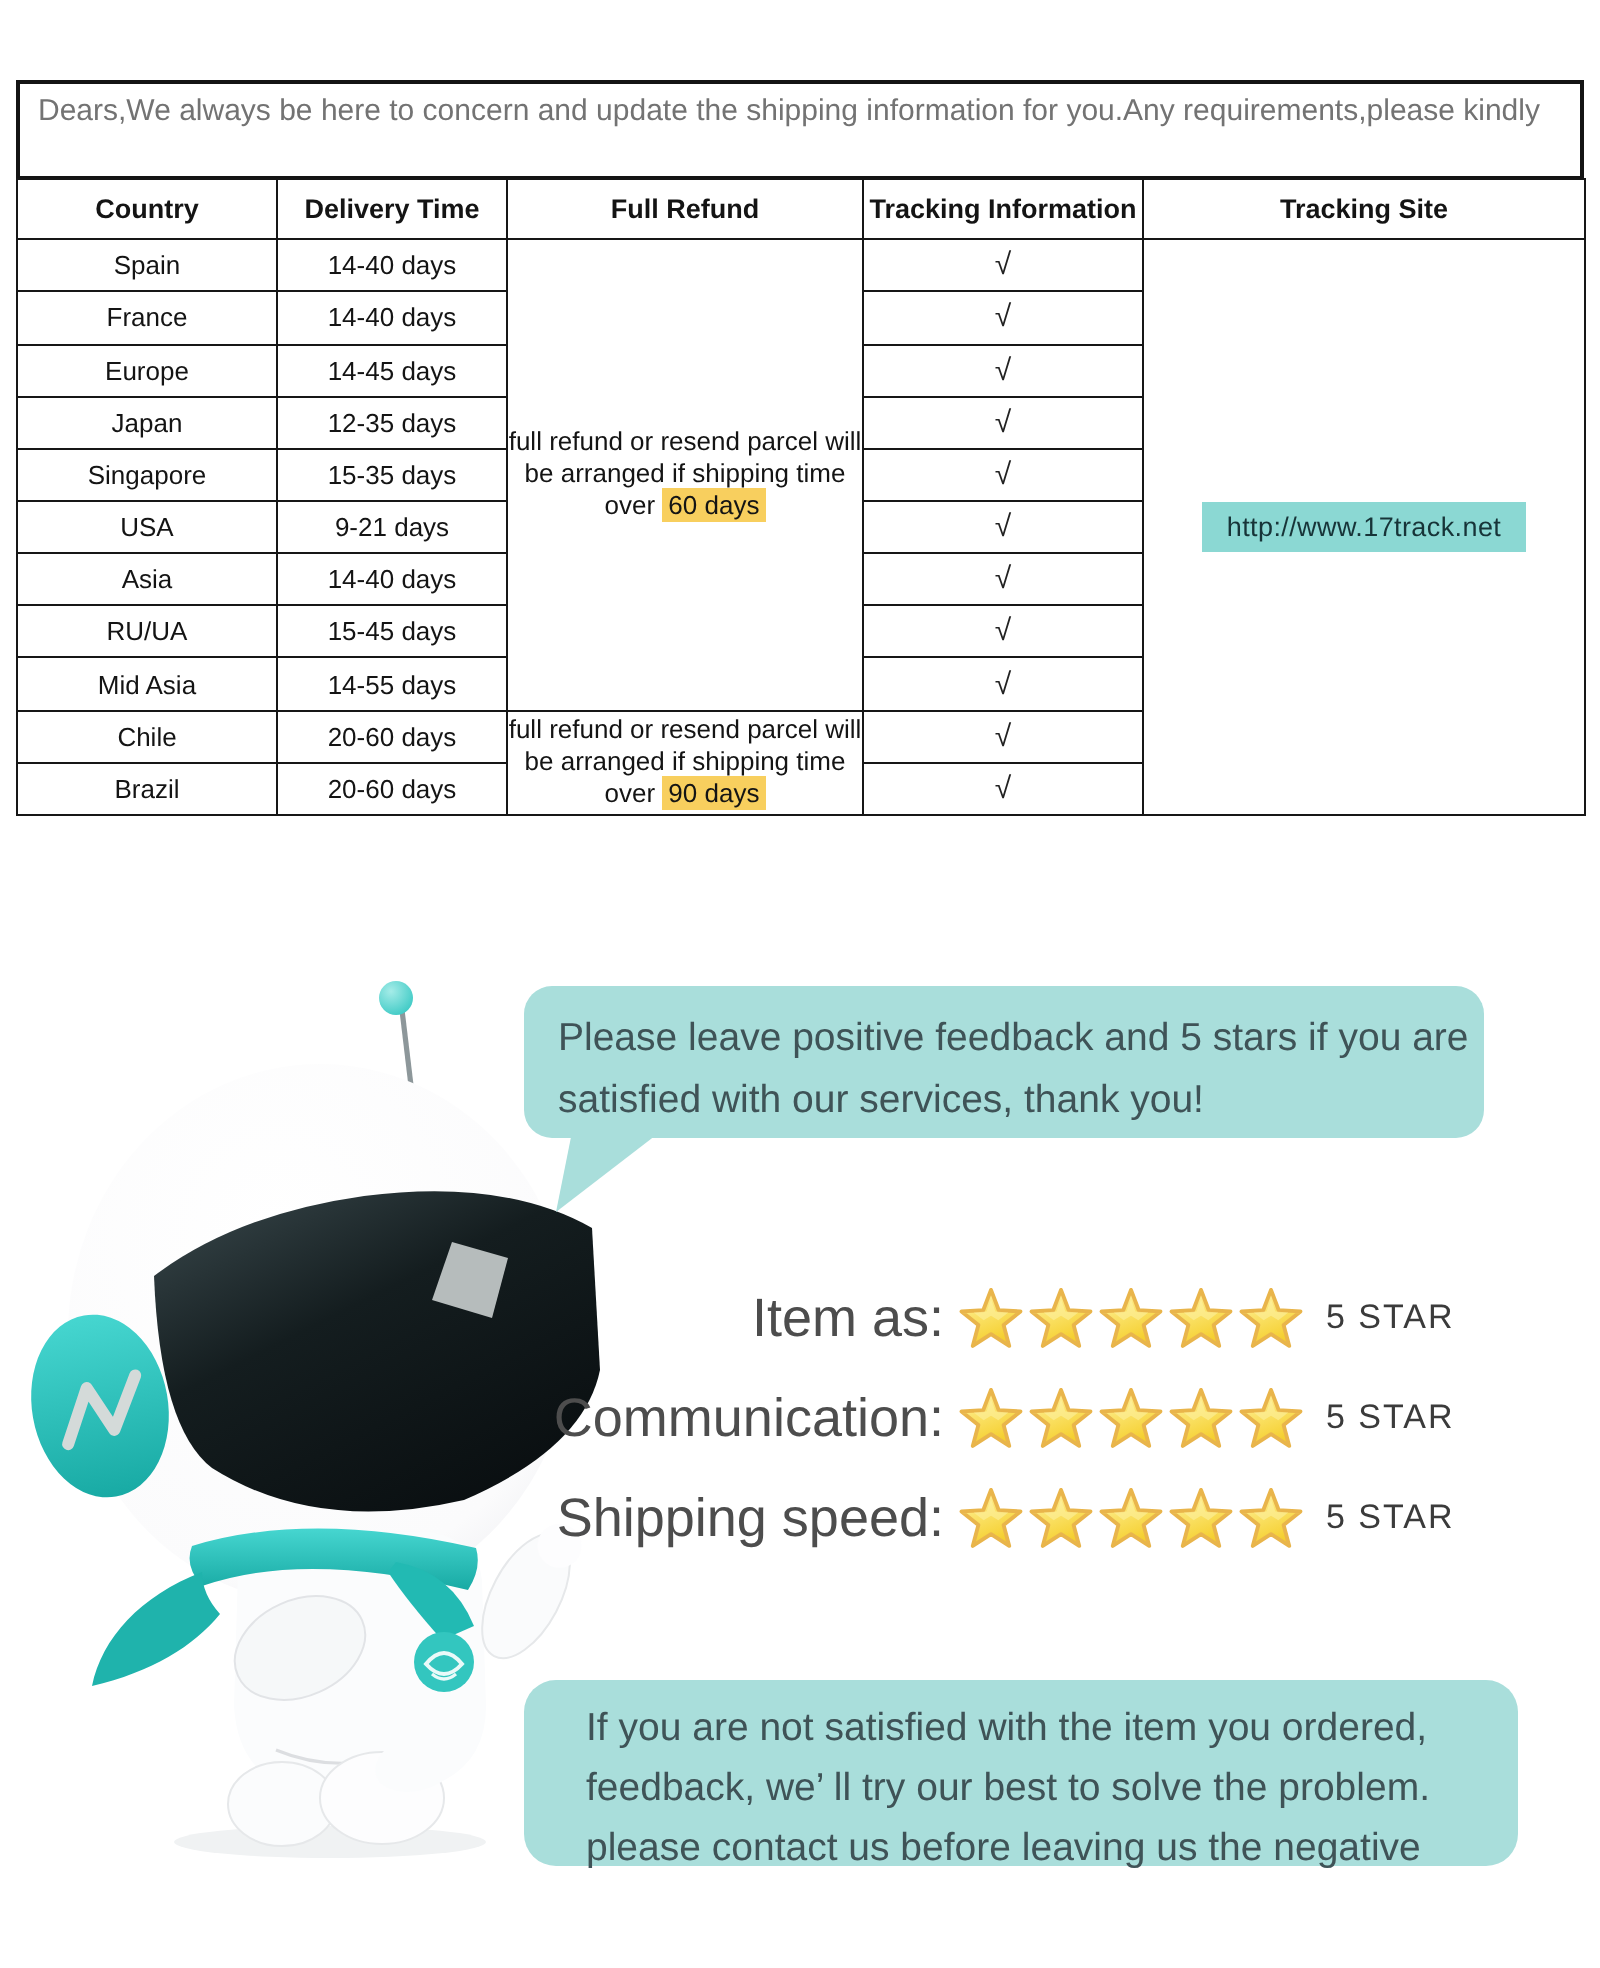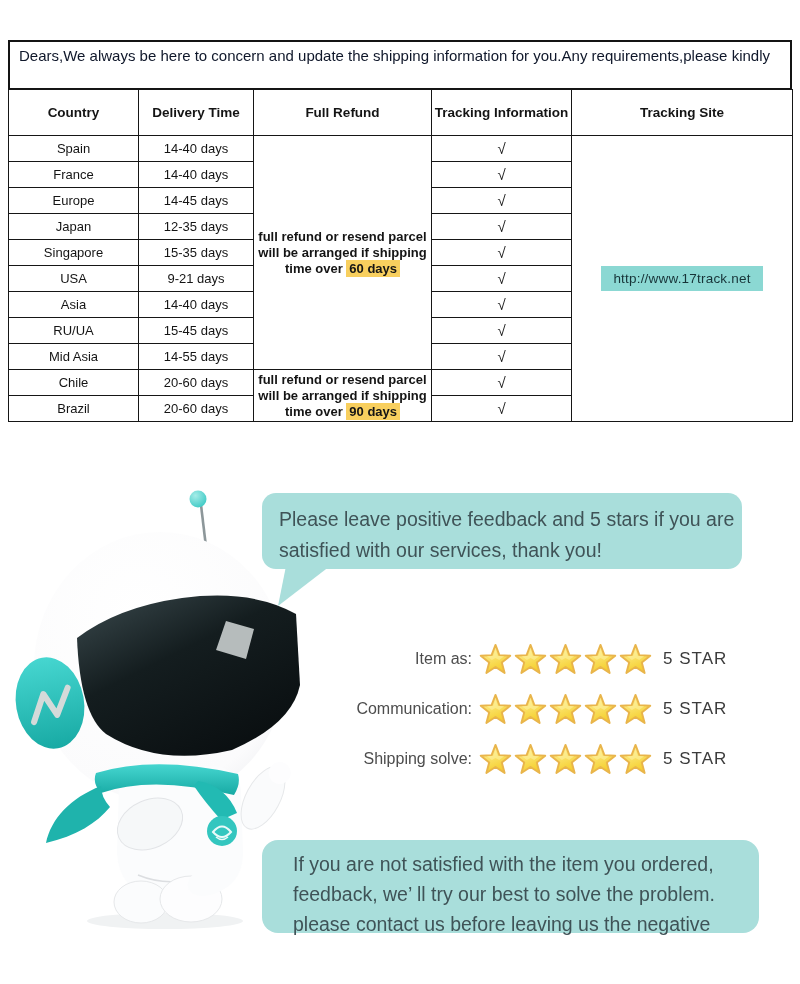--- a/index.html
+++ b/index.html
@@ -13,43 +13,42 @@
   }
   *{margin:0;padding:0;box-sizing:border-box;}
   html,body{background:#ffffff;}
   body{font-family:"Liberation Sans",sans-serif;color:var(--ink);}
   .page{position:relative;width:800px;height:984px;background:#ffffff;overflow:hidden;}
 
   
   .notice{
     position:absolute;left:8px;top:40px;width:784px;height:50px;
     border:2px solid #141414;background:#fff;
-    padding:3px 9px 0 9px;font-size:15px;line-height:22px;color:#0f172a;
+    padding:3px 9px 0 9px;font-size:15px;line-height:22px;color:#737373;
   }
 
   
   table.ship{
     position:absolute;left:8px;top:89px;width:784px;height:319px;
     border-collapse:collapse;table-layout:fixed;background:#fff;
   }
   table.ship col.c1{width:130px}
   table.ship col.c2{width:115px}
   table.ship col.c3{width:178px}
   table.ship col.c4{width:140px}
   table.ship col.c5{width:221px}
   table.ship th,table.ship td{
     border:1.5px solid #161616;font-size:13px;color:#141414;
     text-align:center;vertical-align:middle;padding:0;
   }
-  table.ship th{font-weight:bold;height:46px;font-size:13.5px;}
+  table.ship th{font-weight:bold;height:30px;font-size:13.5px;}
   table.ship tr.r{height:26px;}
   td.refund{
     text-align:left;font-size:12.5px;line-height:16px;color:#1a1a1a;
     padding:0 6px 0 8px;
-    font-weight:bold;
   }
   td.refund1{vertical-align:top;padding-top:58px;}
   td.refund2{vertical-align:middle;}
   .hl{background:var(--highlight-yellow);padding:1px 3px;}
   .check{font-size:15px;color:#222;}
   td.site-cell{vertical-align:middle;}
   .site-chip{
     display:inline-block;background:var(--chip-teal);color:#173438;
     font-size:13.5px;padding:5px 12px;letter-spacing:.2px;cursor:pointer;
   }
@@ -61,21 +60,21 @@
   .bubble{position:absolute;background:var(--bubble-teal);color:var(--bubble-ink);}
   .bubble-top{left:262px;top:493px;width:480px;height:76px;border-radius:14px;
     padding:11px 0 0 17px;font-size:19.5px;line-height:31px;}
   .bubble-top-tail{position:absolute;left:272px;top:566px;width:62px;height:42px;}
   .bubble-bottom{left:262px;top:840px;width:497px;height:93px;border-radius:16px;
     padding:9px 0 0 31px;font-size:19.5px;line-height:30px;}
 
   
   .ratings{position:absolute;left:80px;top:641px;width:660px;}
   .rating-row{display:flex;align-items:center;height:36px;margin-bottom:14px;}
-  .rating-label{width:398px;text-align:right;font-size:16px;color:#4d4d4d;padding-right:6px;}
+  .rating-label{width:398px;text-align:right;font-size:27px;color:#4d4d4d;padding-right:6px;}
   .stars{display:flex;align-items:center;}
   .stars svg{width:33px;height:32px;margin:0 1px;}
   .star-suffix{font-size:17px;color:#3b3b3b;margin-left:10px;letter-spacing:1px;white-space:nowrap;}
 
   .defs-holder{position:absolute;width:0;height:0;overflow:hidden;}
 </style>
 </head>
 <body>
 
 <div class="page">
@@ -291,21 +290,21 @@
         <svg>
             <use href="#star"></use>
           </svg>
         <svg>
             <use href="#star"></use>
           </svg>
       </div>
       <div class="star-suffix">5 STAR</div>
     </div>
     <div class="rating-row">
-      <div class="rating-label">Shipping solve:</div>
+      <div class="rating-label">Shipping speed:</div>
       <div class="stars">
         <svg>
             <use href="#star"></use>
           </svg>
         <svg>
             <use href="#star"></use>
           </svg>
         <svg>
             <use href="#star"></use>
           </svg>

